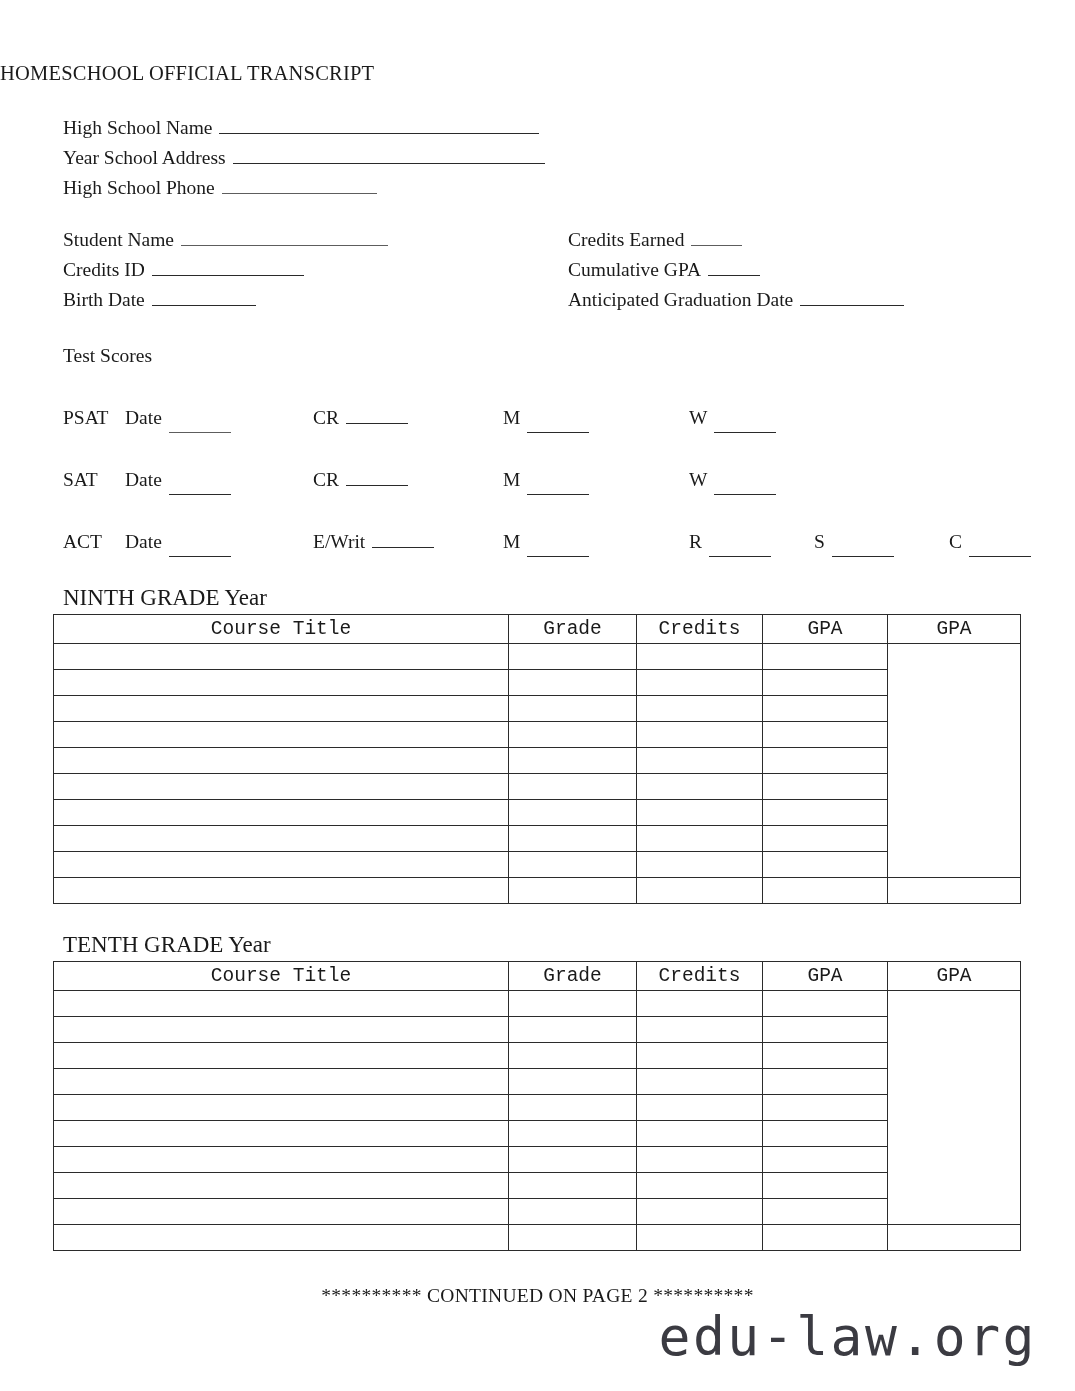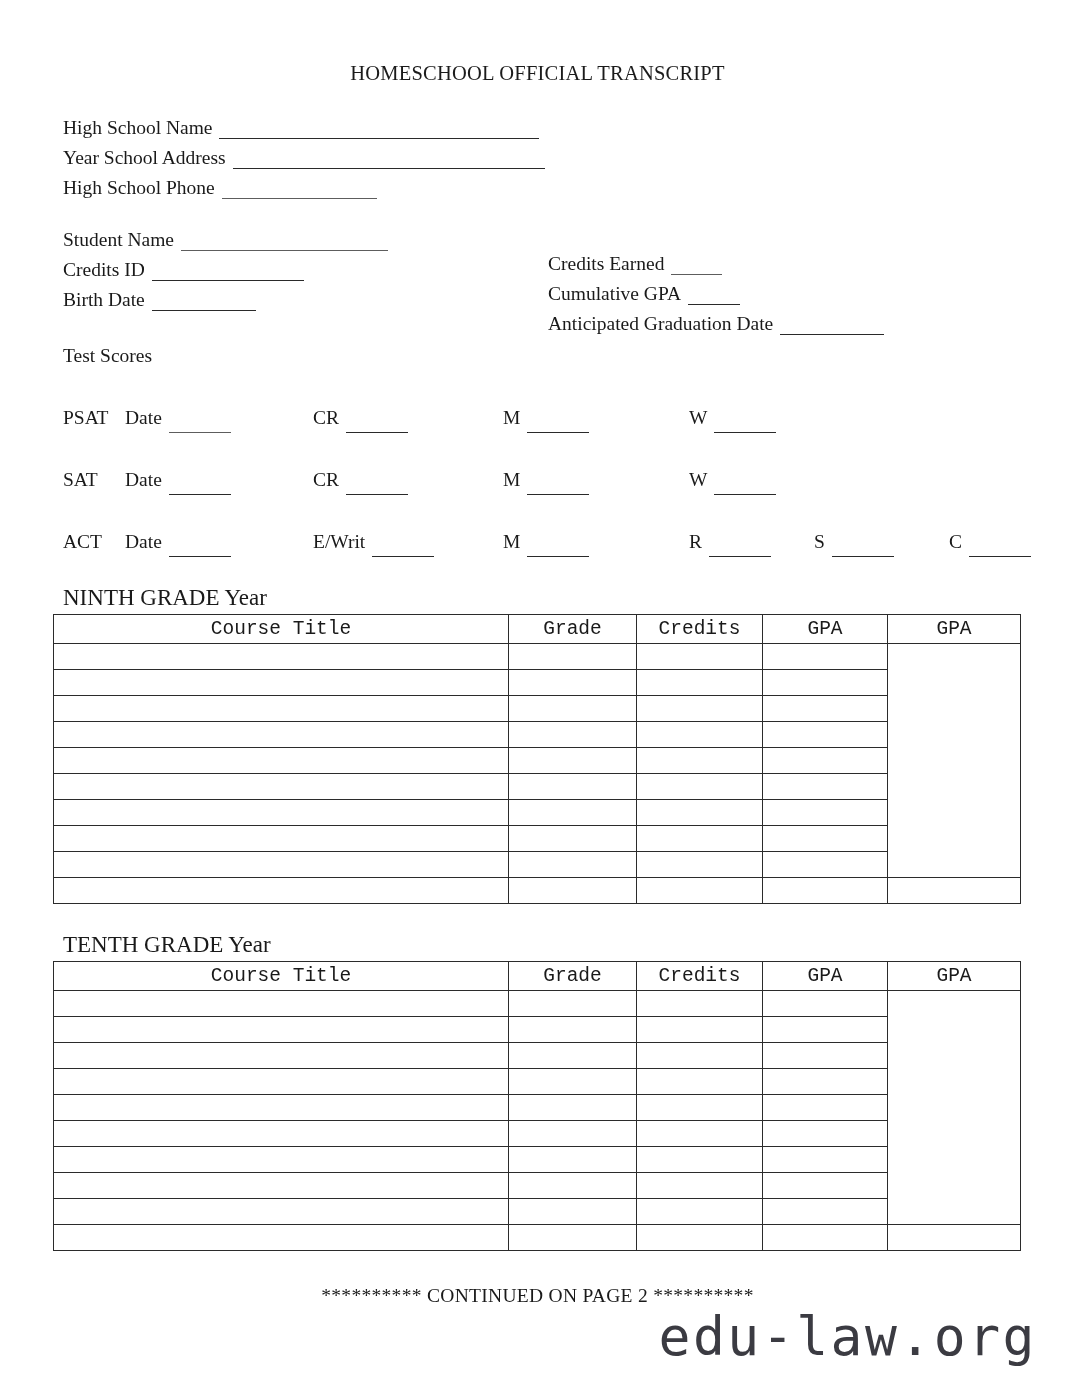--- a/index.html
+++ b/index.html
@@ -18,35 +18,34 @@
 
   .page {
     position: relative;
     width: 1075px;
     height: 1391px;
     box-sizing: border-box;
   }
 
   
   .doc-title {
-    text-align: center;
     font-size: 20.5px;
     letter-spacing: 0.2px;
     padding-top: 62px;
     color: #1b1b1b;
   }
 
   
   .section {
     margin-left: 63px;
   }
 
   .field-line {
     display: flex;
-    align-items: center;
+    align-items: flex-start;
     font-size: 19.5px;
     line-height: 30px;
     height: 30px;
     white-space: nowrap;
   }
   .field-label { display: inline-block; }
 
   .blank {
     display: inline-block;
     border-bottom: 1.3px solid #5d5d5d;
@@ -55,39 +54,38 @@
   }
   .blank.dark { border-bottom-color: #2a2a2a; }
 
   
   .two-col {
     position: relative;
     margin-top: 22px;
   }
   .col-right {
     position: absolute;
-    left: 485px;
+    left: 505px;
     top: 0;
-    margin-top: 24px;
   }
 
   
   .tests { margin-top: 26px; }
   .test-row {
     display: flex;
     align-items: flex-end;
     font-size: 19.5px;
     line-height: 30px;
     height: 30px;
     white-space: nowrap;
     margin-top: 32px;
   }
   .t-name  { width: 62px; flex: 0 0 62px; }
   .t-date  { width: 188px; flex: 0 0 188px; display:flex; align-items:flex-end;text-align:center;}
-  .t-cr    { width: 190px; flex: 0 0 190px; display:flex; align-items:flex-end;}
+  .t-cr    { width: 190px; flex: 0 0 190px; display:flex; }
   .t-m     { width: 186px; flex: 0 0 186px; display:flex; align-items:flex-end;}
   .t-w     { width: 125px; flex: 0 0 125px; display:flex; align-items:flex-end;}
   .t-s     { width: 135px; flex: 0 0 135px; display:flex; align-items:flex-end;}
   .t-c     { width: 120px; flex: 0 0 120px; display:flex; align-items:flex-end;}
 
   
   .grade-block { margin-top: 28px; }
   .grade-caption {
     margin-left: 63px;
     font-size: 23px;

